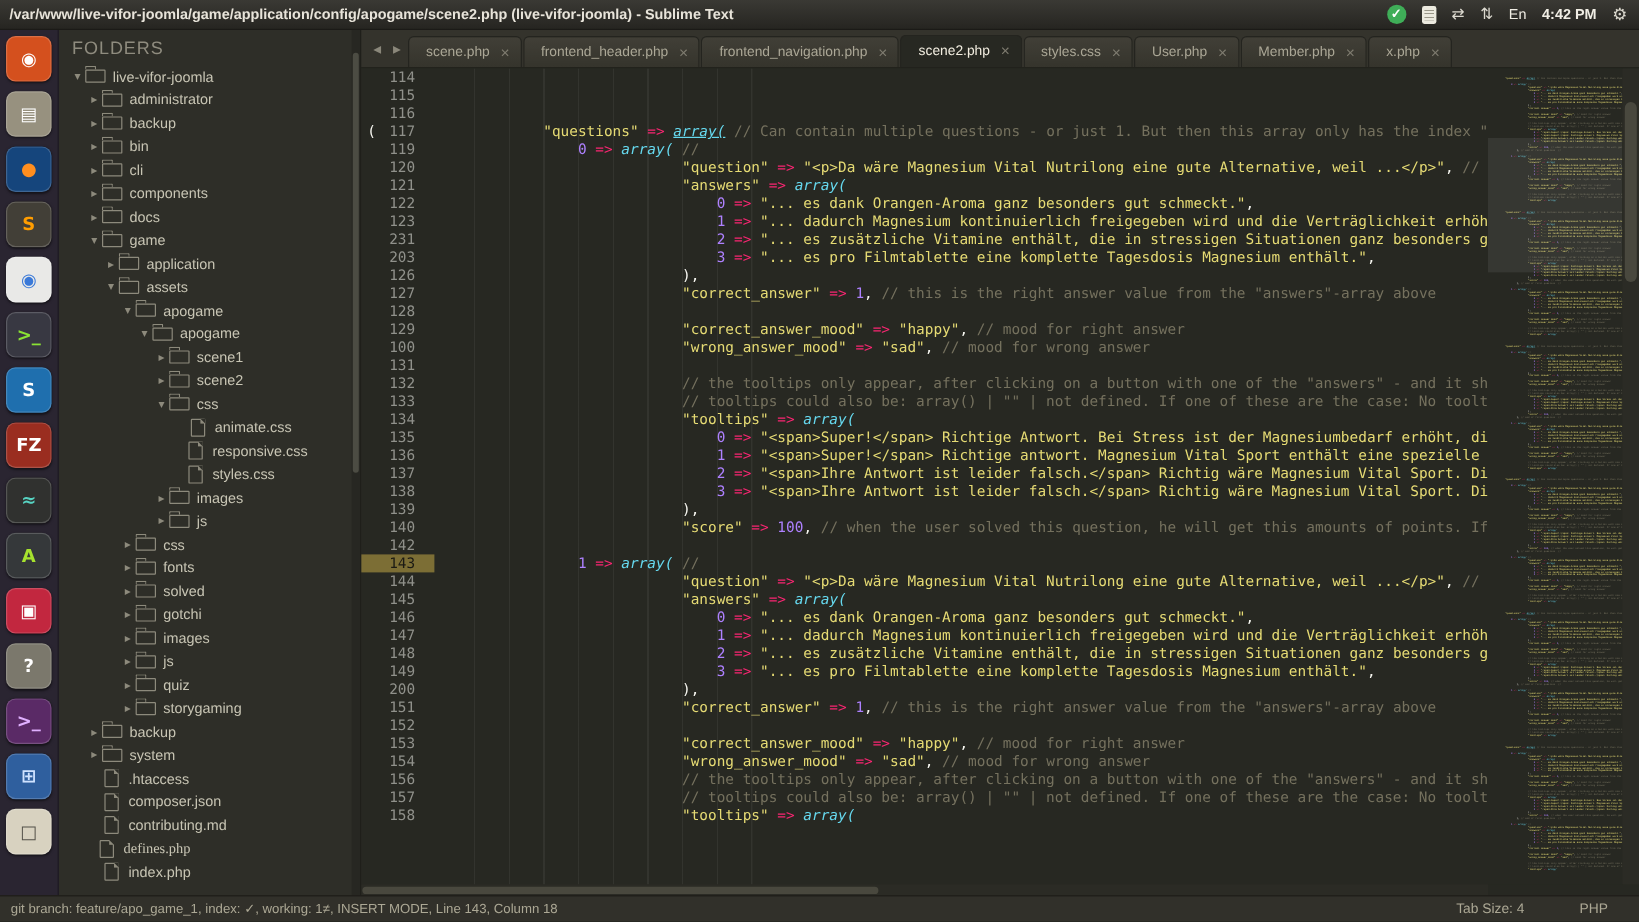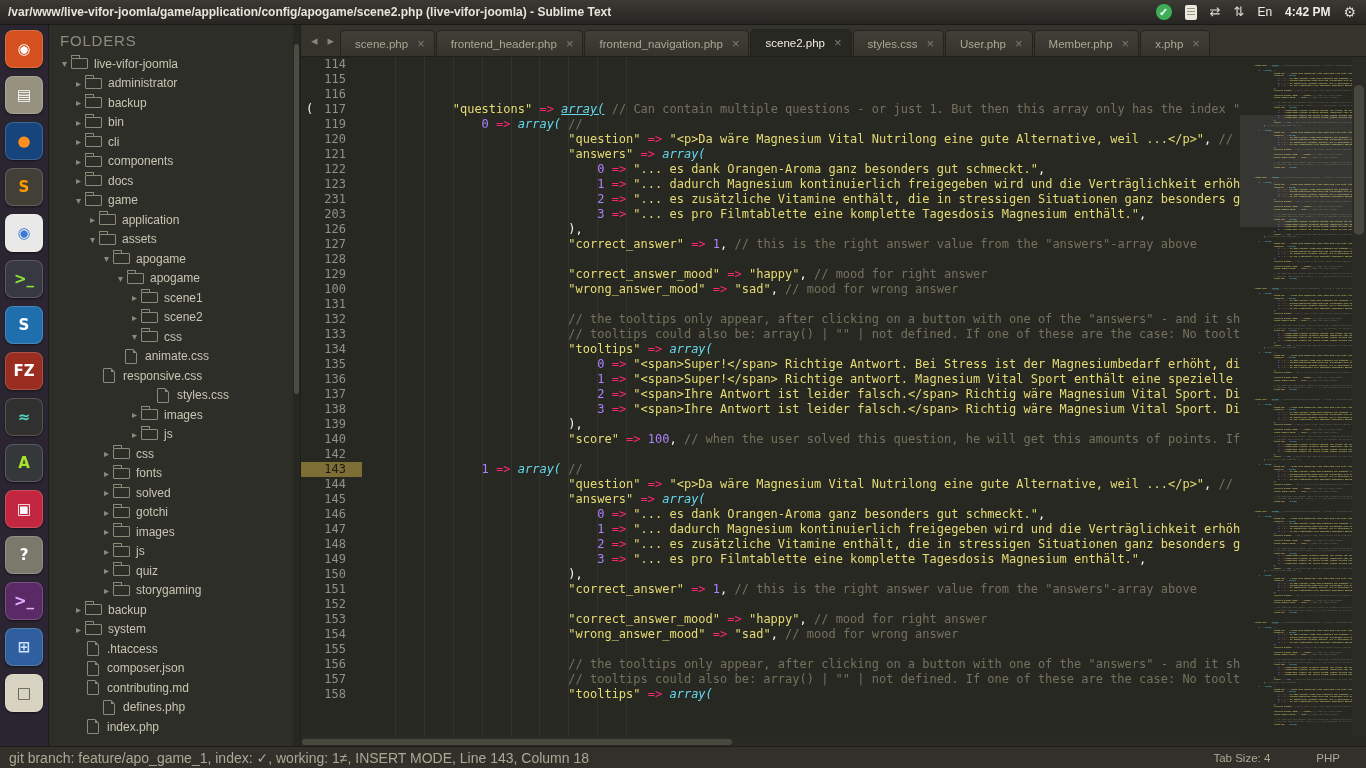--- a/index.html
+++ b/index.html
@@ -65,21 +65,21 @@
   .mini-vp{position:absolute;left:0;right:0;top:58px;height:112px;background:rgba(248,248,242,.08);}
 
   
   .vscroll{position:absolute;top:0;right:0;width:14px;bottom:10px;background:#2b2b25;}
   .vthumb{position:absolute;left:2px;right:2px;top:28px;height:150px;background:#49483e;border-radius:6px;}
   .hscroll{position:absolute;left:0;right:126px;bottom:0;height:10px;background:#2b2b25;}
   .hthumb{position:absolute;left:2px;width:430px;top:2px;bottom:2px;background:#49483e;border-radius:5px;}
 
   
   .statusbar{position:absolute;left:0;right:0;bottom:0;height:21px;background:#31302a;border-top:1px solid #1d1c18;display:flex;align-items:center;z-index:60;}
-  .st-left{color:#aca895;font-size:14px;padding-left:9px;white-space:nowrap;}
+  .st-left{color:#aca895;font-size:11px;padding-left:9px;white-space:nowrap;}
   .st-right{margin-left:auto;display:flex;align-items:center;gap:46px;padding-right:26px;color:#aca895;font-size:11.5px;}
 </style>
 </head>
 <body>
 
 <div class="topbar">
   <span class="wtitle">/var/www/live-vifor-joomla/game/application/config/apogame/scene2.php (live-vifor-joomla) - Sublime Text</span>
   <div class="tb-right">
     <span class="tbi updates">✓</span>
     <span class="tbi clip"></span>
@@ -212,26 +212,26 @@
       <div class="trow" style="padding-left: 80px;">
         <span class="arr">▸</span>
         <span class="dicon"></span>
         <span class="tlabel">scene2</span>
       </div>
       <div class="trow" style="padding-left: 80px;">
         <span class="arr">▾</span>
         <span class="dicon"></span>
         <span class="tlabel">css</span>
       </div>
-      <div class="trow" style="padding-left: 62px;">
+      <div class="trow" style="padding-left: 96px;">
         <span class="arr"></span>
         <span class="ficon"></span>
         <span class="tlabel">animate.css</span>
       </div>
-      <div class="trow" style="padding-left: 40px;">
+      <div class="trow" style="padding-left: 94px;">
         <span class="arr"></span>
         <span class="ficon"></span>
         <span class="tlabel">responsive.css</span>
       </div>
       <div class="trow" style="padding-left: 94px;">
         <span class="arr"></span>
         <span class="ficon"></span>
         <span class="tlabel">styles.css</span>
       </div>
       <div class="trow" style="padding-left: 80px;">
@@ -302,21 +302,21 @@
       <div class="trow" style="padding-left: 24px;">
         <span class="arr"></span>
         <span class="ficon"></span>
         <span class="tlabel">composer.json</span>
       </div>
       <div class="trow" style="padding-left: 24px;">
         <span class="arr"></span>
         <span class="ficon"></span>
         <span class="tlabel">contributing.md</span>
       </div>
-      <div class="trow" style="padding-left: 40px;">
+      <div class="trow" style="padding-left: 20px; font-family: Liberation Serif, serif;">
         <span class="arr"></span>
         <span class="ficon"></span>
         <span class="tlabel">defines.php</span>
       </div>
       <div class="trow" style="padding-left: 24px;">
         <span class="arr"></span>
         <span class="ficon"></span>
         <span class="tlabel">index.php</span>
       </div>
     </div>
@@ -497,42 +497,38 @@
         </div>
         <div class="cl">
           <span class="ln">148</span>
           <span class="ct"><span class="ind">                                </span><span class="n">2</span><span class="p"> </span><span class="o">=&gt;</span><span class="p"> </span><span class="s">"... es zusätzliche Vitamine enthält, die in stressigen Situationen ganz besonders gebraucht"</span></span>
         </div>
         <div class="cl">
           <span class="ln">149</span>
           <span class="ct"><span class="ind">                                </span><span class="n">3</span><span class="p"> </span><span class="o">=&gt;</span><span class="p"> </span><span class="s">"... es pro Filmtablette eine komplette Tagesdosis Magnesium enthält."</span><span class="p">,</span></span>
         </div>
         <div class="cl">
-          <span class="ln">150</span>
+          <span class="ln">200</span>
           <span class="ct"><span class="ind">                            </span><span class="p">),</span></span>
         </div>
         <div class="cl">
           <span class="ln">151</span>
           <span class="ct"><span class="ind">                            </span><span class="s">"correct_answer"</span><span class="p"> </span><span class="o">=&gt;</span><span class="p"> </span><span class="n">1</span><span class="p">, </span><span class="c">// this is the right answer value from the "answers"-array above</span></span>
         </div>
         <div class="cl">
           <span class="ln">152</span>
           <span class="ct"><span class="ind"></span></span>
         </div>
         <div class="cl">
           <span class="ln">153</span>
           <span class="ct"><span class="ind">                            </span><span class="s">"correct_answer_mood"</span><span class="p"> </span><span class="o">=&gt;</span><span class="p"> </span><span class="s">"happy"</span><span class="p">, </span><span class="c">// mood for right answer</span></span>
         </div>
         <div class="cl">
           <span class="ln">154</span>
           <span class="ct"><span class="ind">                            </span><span class="s">"wrong_answer_mood"</span><span class="p"> </span><span class="o">=&gt;</span><span class="p"> </span><span class="s">"sad"</span><span class="p">, </span><span class="c">// mood for wrong answer</span></span>
-        </div>
-        <div class="cl">
-          <span class="ln">155</span>
-          <span class="ct"><span class="ind"></span></span>
         </div>
         <div class="cl">
           <span class="ln">156</span>
           <span class="ct"><span class="ind">                            </span><span class="c">// the tooltips only appear, after clicking on a button with one of the "answers" - and it shows</span></span>
         </div>
         <div class="cl">
           <span class="ln">157</span>
           <span class="ct"><span class="ind">                            </span><span class="c">// tooltips could also be: array() | "" | not defined. If one of these are the case: No tooltips</span></span>
         </div>
         <div class="cl">

